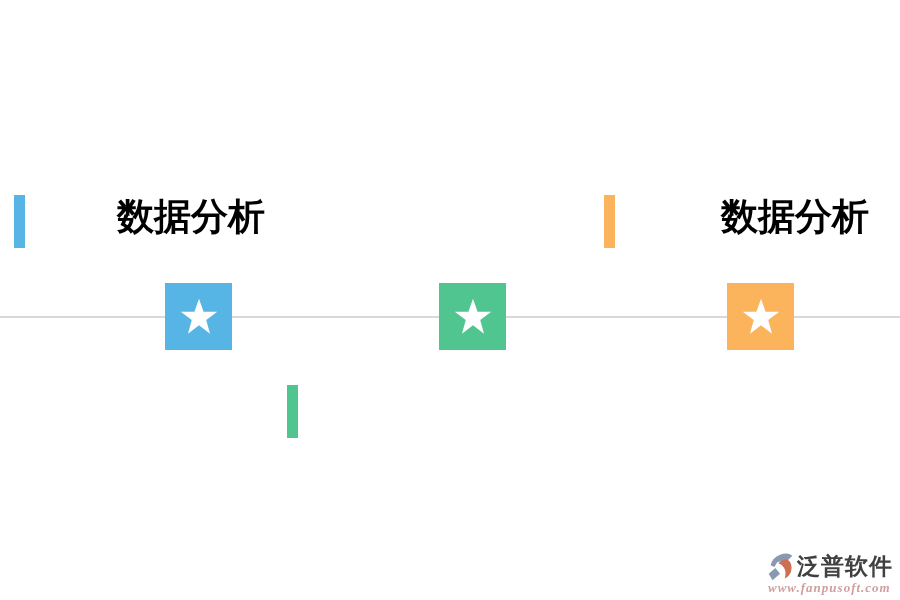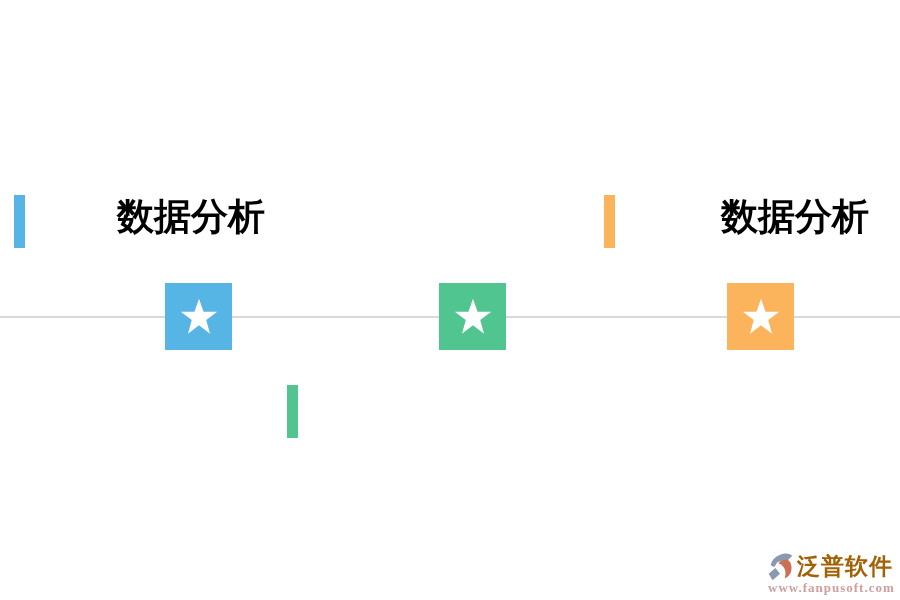--- a/index.html
+++ b/index.html
@@ -79,34 +79,35 @@
     top: 2px;
     width: 34px;
     height: 34px;
   }
   .footer-logo .brand-name {
     position: absolute;
     left: 33px;
     top: 2px;
     font-size: 23px;
     font-weight: 700;
-    color: #a16207;
+    color: #404040;
     letter-spacing: 1px;
     white-space: nowrap;
   }
   .footer-logo .brand-url {
     position: absolute;
     left: 4px;
     top: 31px;
     font-family: "Liberation Serif", "DejaVu Serif", serif;
     font-size: 13px;
     font-weight: 700;
     color: #d09e9e;
     letter-spacing: 1px;
     white-space: nowrap;
+    font-style: italic;
   }
 </style>
 </head>
 <body>
 
 <div id="canvas">
 
   <div class="divider"></div>
 
   <div class="marker marker-1">

